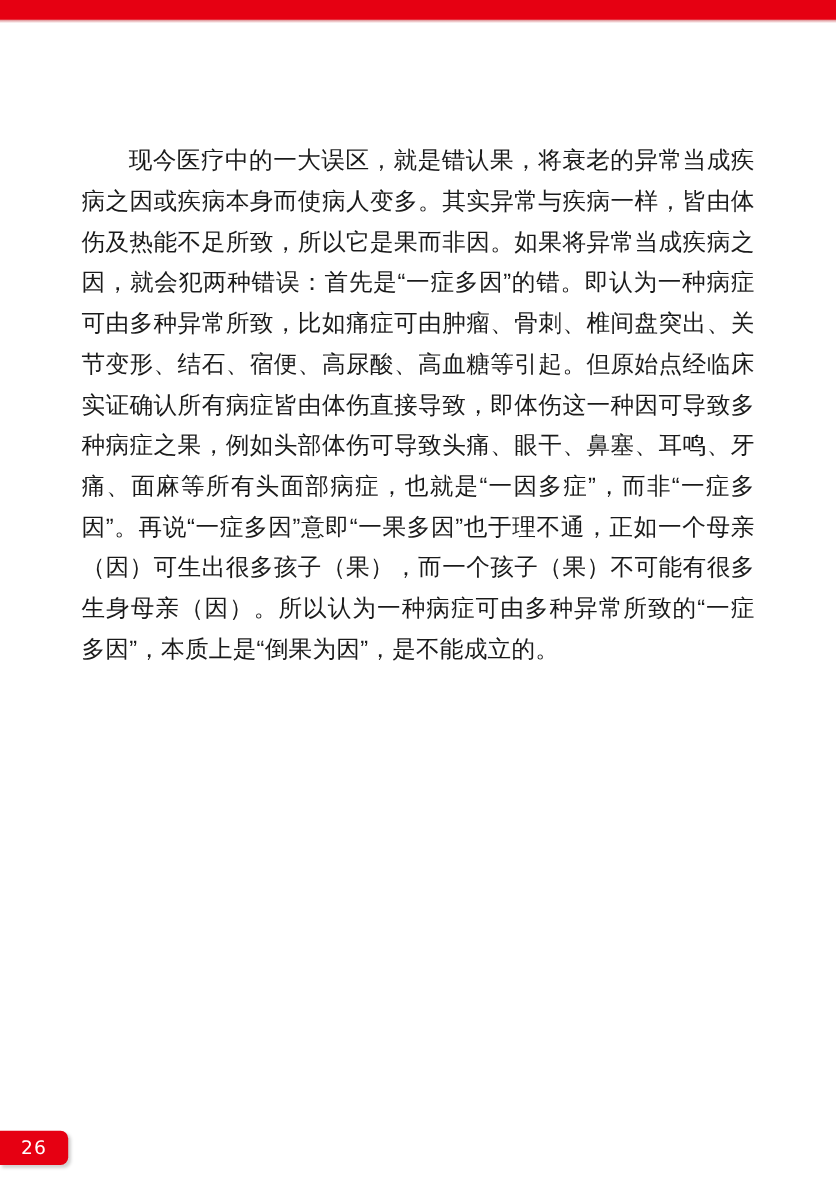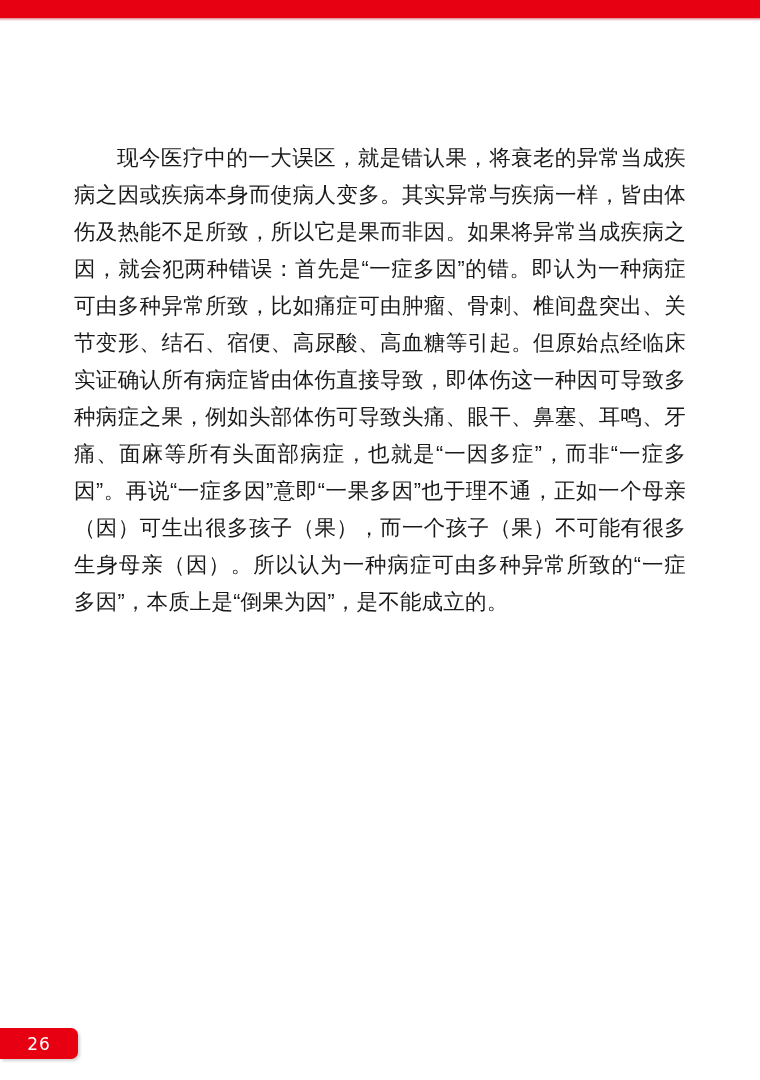--- a/index.html
+++ b/index.html
@@ -43,40 +43,40 @@
 
   
   #content {
     position: absolute;
     left: 74px;
     top: 128px;
     width: 612px;
   }
 
   p.body-paragraph {
-    margin: 12px 0 0 0;
+    margin: 0 0 0 0;
     font-size: 21.5px;
     line-height: 37px;
     color: #1a1a1a;
     text-align: justify;
     text-justify: inter-ideograph;
     text-indent: 2em;
     letter-spacing: 0.2px;
     font-weight: 400;
   }
   p.body-paragraph + p.body-paragraph {
     margin-top: 37px;
   }
 
   
   #page-number-badge {
     position: absolute;
     left: 0;
     top: 1028px;
-    width: 78px;
+    width: 62px;
     height: 31px;
     background: #e60012;
     border-top-right-radius: 7px;
     border-bottom-right-radius: 7px;
     box-shadow: 2px 2px 3px rgba(0,0,0,0.18);
     display: flex;
     align-items: center;
     justify-content: center;
   }
   #page-number-badge .num {

